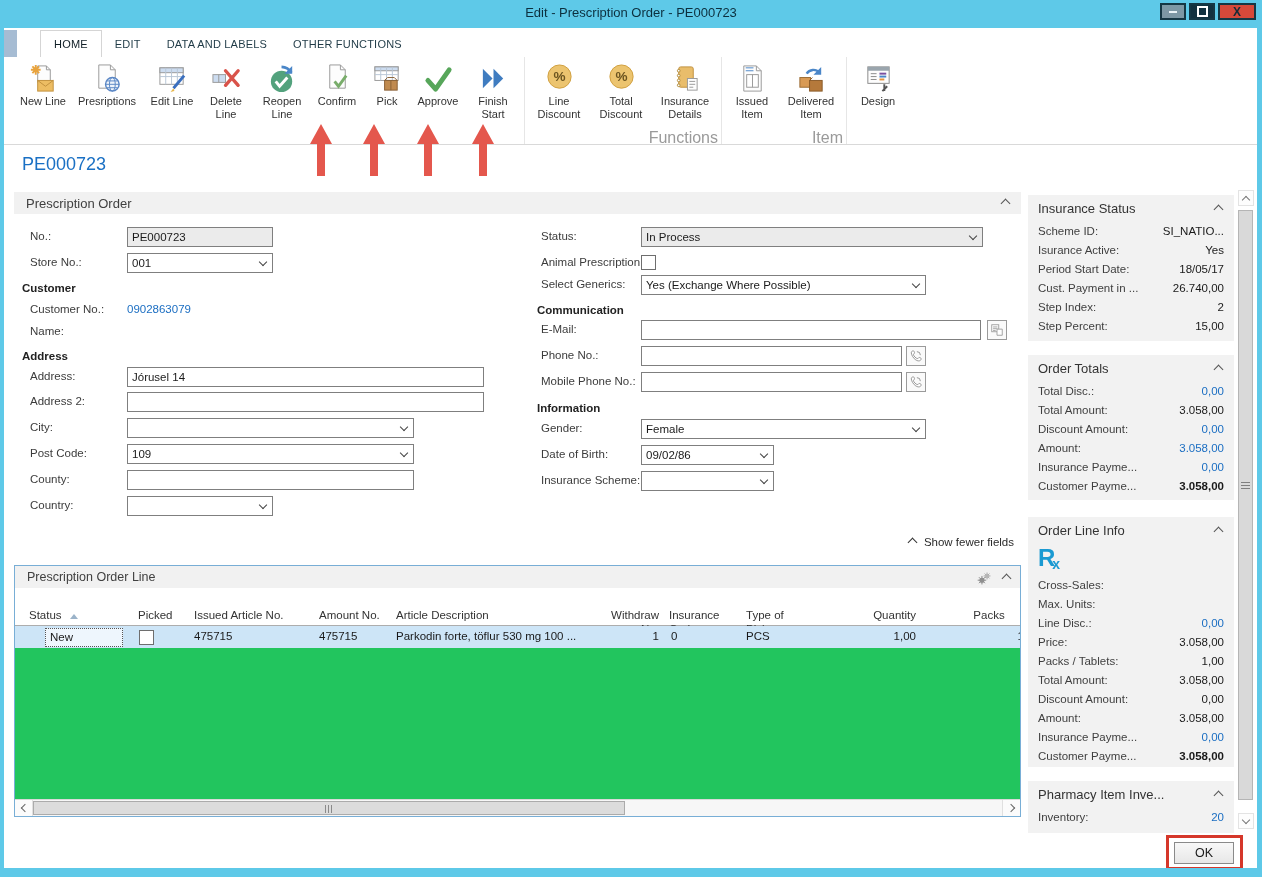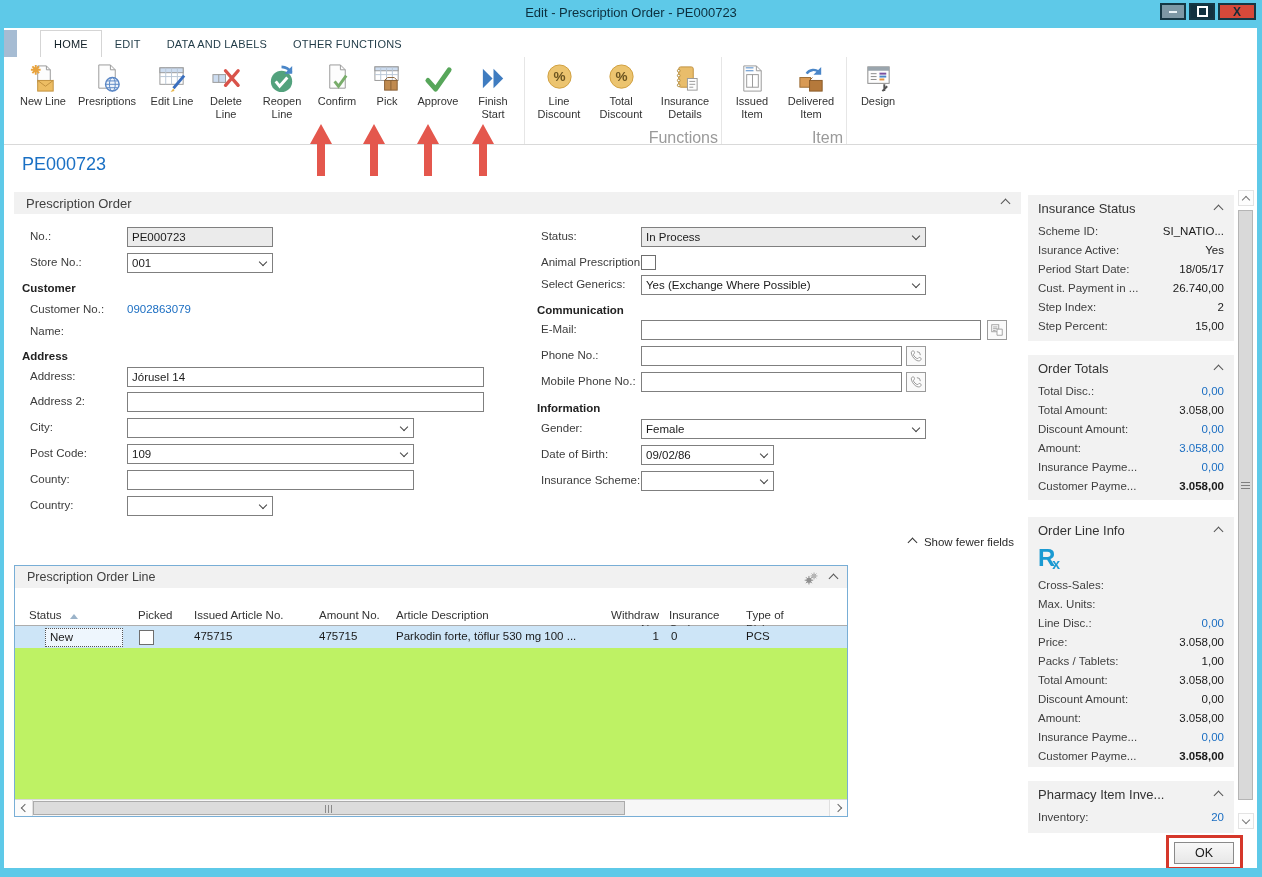--- a/index.html
+++ b/index.html
@@ -44,21 +44,21 @@
   .tbox{position:absolute;height:20px;border:1px solid #7f7f7f;background:#fff;color:#1a1a1a;font-family:"Liberation Sans",sans-serif;font-size:11.5px;padding:0 4px;box-sizing:border-box;}
   .tbox.ro{background:#ebebeb;}
   .combo{position:absolute;height:20px;border:1px solid #7f7f7f;background:#fff;box-sizing:border-box;display:flex;align-items:center;justify-content:space-between;padding:0 6px 0 4px;font-size:11.5px;color:#1a1a1a;cursor:default;}
   .combo.ro{background:#ebebeb;}
   .cbox{position:absolute;width:13px;height:13px;border:1px solid #6e6e6e;background:#fff;}
   .alink{position:absolute;font-size:11.5px;color:#1b6ec2;text-decoration:none;cursor:pointer;}
   .assistbtn{position:absolute;width:20px;height:20px;border:1px solid #9a9a9a;background:#fafafa;box-sizing:border-box;display:flex;align-items:center;justify-content:center;}
   .showfewer{position:absolute;left:860px;top:508px;width:150px;text-align:right;font-size:11.5px;color:#2b2b2b;cursor:pointer;}
   .showfewer .chev-up{margin-right:8px;border-color:#333;}
   
-  .grid{position:absolute;left:10px;top:537px;width:834px;height:252px;border:1px solid #78aed6;box-sizing:border-box;background:#bef264;overflow:hidden;}
+  .grid{position:absolute;left:10px;top:537px;width:1007px;height:252px;border:1px solid #78aed6;box-sizing:border-box;background:#22c55e;overflow:hidden;}
   .gridhdr{position:absolute;left:0;top:0;width:100%;height:22px;background:#f1f1f1;}
   .gridhdr .st{position:absolute;left:12px;top:4px;font-size:12.5px;color:#404040;}
   .gridicons{position:absolute;right:10px;top:4px;display:flex;gap:10px;align-items:center;}
   .colhdr{position:absolute;left:0;top:22px;width:100%;height:38px;border-bottom:1px solid #adadad;box-sizing:border-box;background:#fff;}
   .gh{position:absolute;top:20px;font-size:11.5px;color:#333;line-height:14px;}
   .grow{position:absolute;left:0;top:60px;width:100%;height:22px;background:#cde5f7;}
   .gc{position:absolute;top:4px;font-size:11.5px;color:#1a1a1a;white-space:nowrap;}
   .focuscell{position:absolute;left:30px;top:2px;width:76px;height:17px;border:1px dotted #555;background:#eef6fd;}
   .focuscell span{position:absolute;left:4px;top:2px;font-size:11.5px;color:#1a1a1a;}
   .sortasc{display:inline-block;width:0;height:0;border-left:4px solid transparent;border-right:4px solid transparent;border-bottom:5px solid #9bb3c9;margin-left:8px;}
@@ -336,21 +336,21 @@
       </div>
     <span class="fl" style="left:26px;top:445px">County:</span>
     <input class="tbox" style="left: 123px; top: 442px; width: 287px;" value="">
     <span class="fl" style="left:26px;top:471px">Country:</span>
     <div class="combo" style="left:123px;top:468px;width:146px">
         <span></span>
         <span class="chev-down"></span>
       </div>
 
     <span class="fl" style="left:537px;top:202px">Status:</span>
-    <div class="combo ro" style="left:637px;top:199px;width:285px">
+    <div class="combo ro" style="left:637px;top:199px;width:342px">
         <span>In Process</span>
         <span class="chev-down"></span>
       </div>
     <span class="fl" style="left:537px;top:228px">Animal Prescription:</span>
     <div class="cbox" style="left:637px;top:227px"></div>
     <span class="fl" style="left:537px;top:250px">Select Generics:</span>
     <div class="combo" style="left:637px;top:247px;width:285px">
         <span>Yes (Exchange Where Possible)</span>
         <span class="chev-down"></span>
       </div>
@@ -421,21 +421,21 @@
       <div class="colhdr">
         <span class="gh" style="left:14px;width:70px"><span>Status</span><span class="sortasc"></span></span>
         <span class="gh" style="left:123px;width:50px">Picked</span>
         <span class="gh" style="left:179px;width:115px">Issued Article No.</span>
         <span class="gh" style="left:304px;width:80px">Amount No.</span>
         <span class="gh" style="left:381px;width:200px">Article Description</span>
         <span class="gh" style="left:586px;width:58px;text-align:right">Withdraw No.</span>
         <span class="gh" style="left:654px;width:60px">Insurance Code</span>
         <span class="gh" style="left:731px;width:50px">Type of Pick</span>
         <span class="gh" style="left:801px;width:100px;text-align:right">Quantity</span>
-        <span class="gh" style="left:946px;width:56px;text-align:left">Packs</span>
+        <span class="gh" style="left:946px;width:56px;text-align:center">Packs</span>
       </div>
       <div class="grow">
         <div class="focuscell">
             <span>New</span>
           </div>
         <div class="cbox" style="left:124px;top:4px;position:absolute"></div>
         <span class="gc" style="left:179px;width:60px">475715</span>
         <span class="gc" style="left:304px;width:60px">475715</span>
         <span class="gc" style="left:381px;width:230px">Parkodin forte, töflur 530 mg 100 ...</span>
         <span class="gc" style="left:586px;width:58px;text-align:right">1</span>

